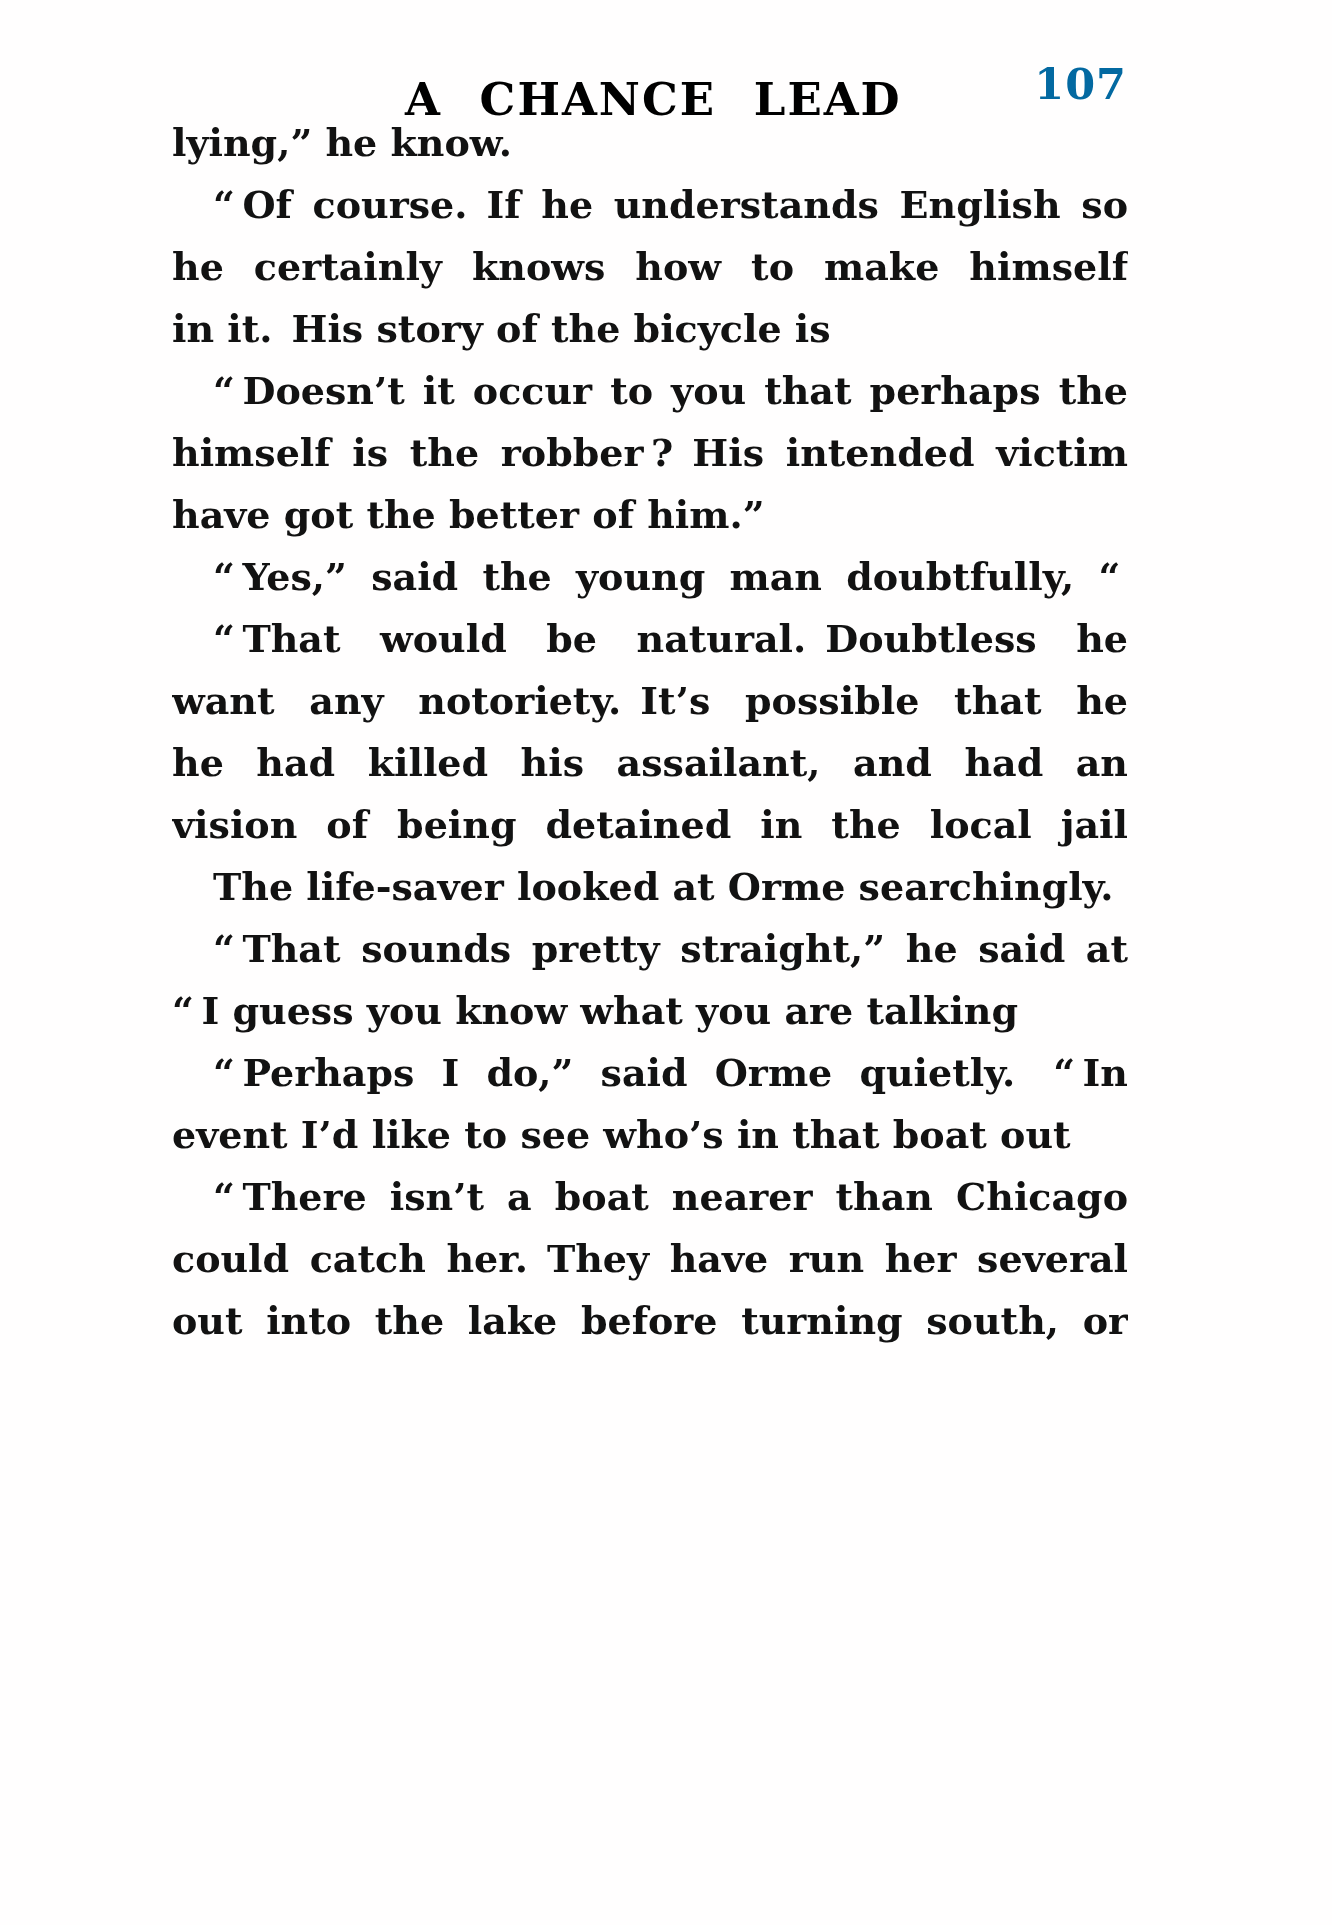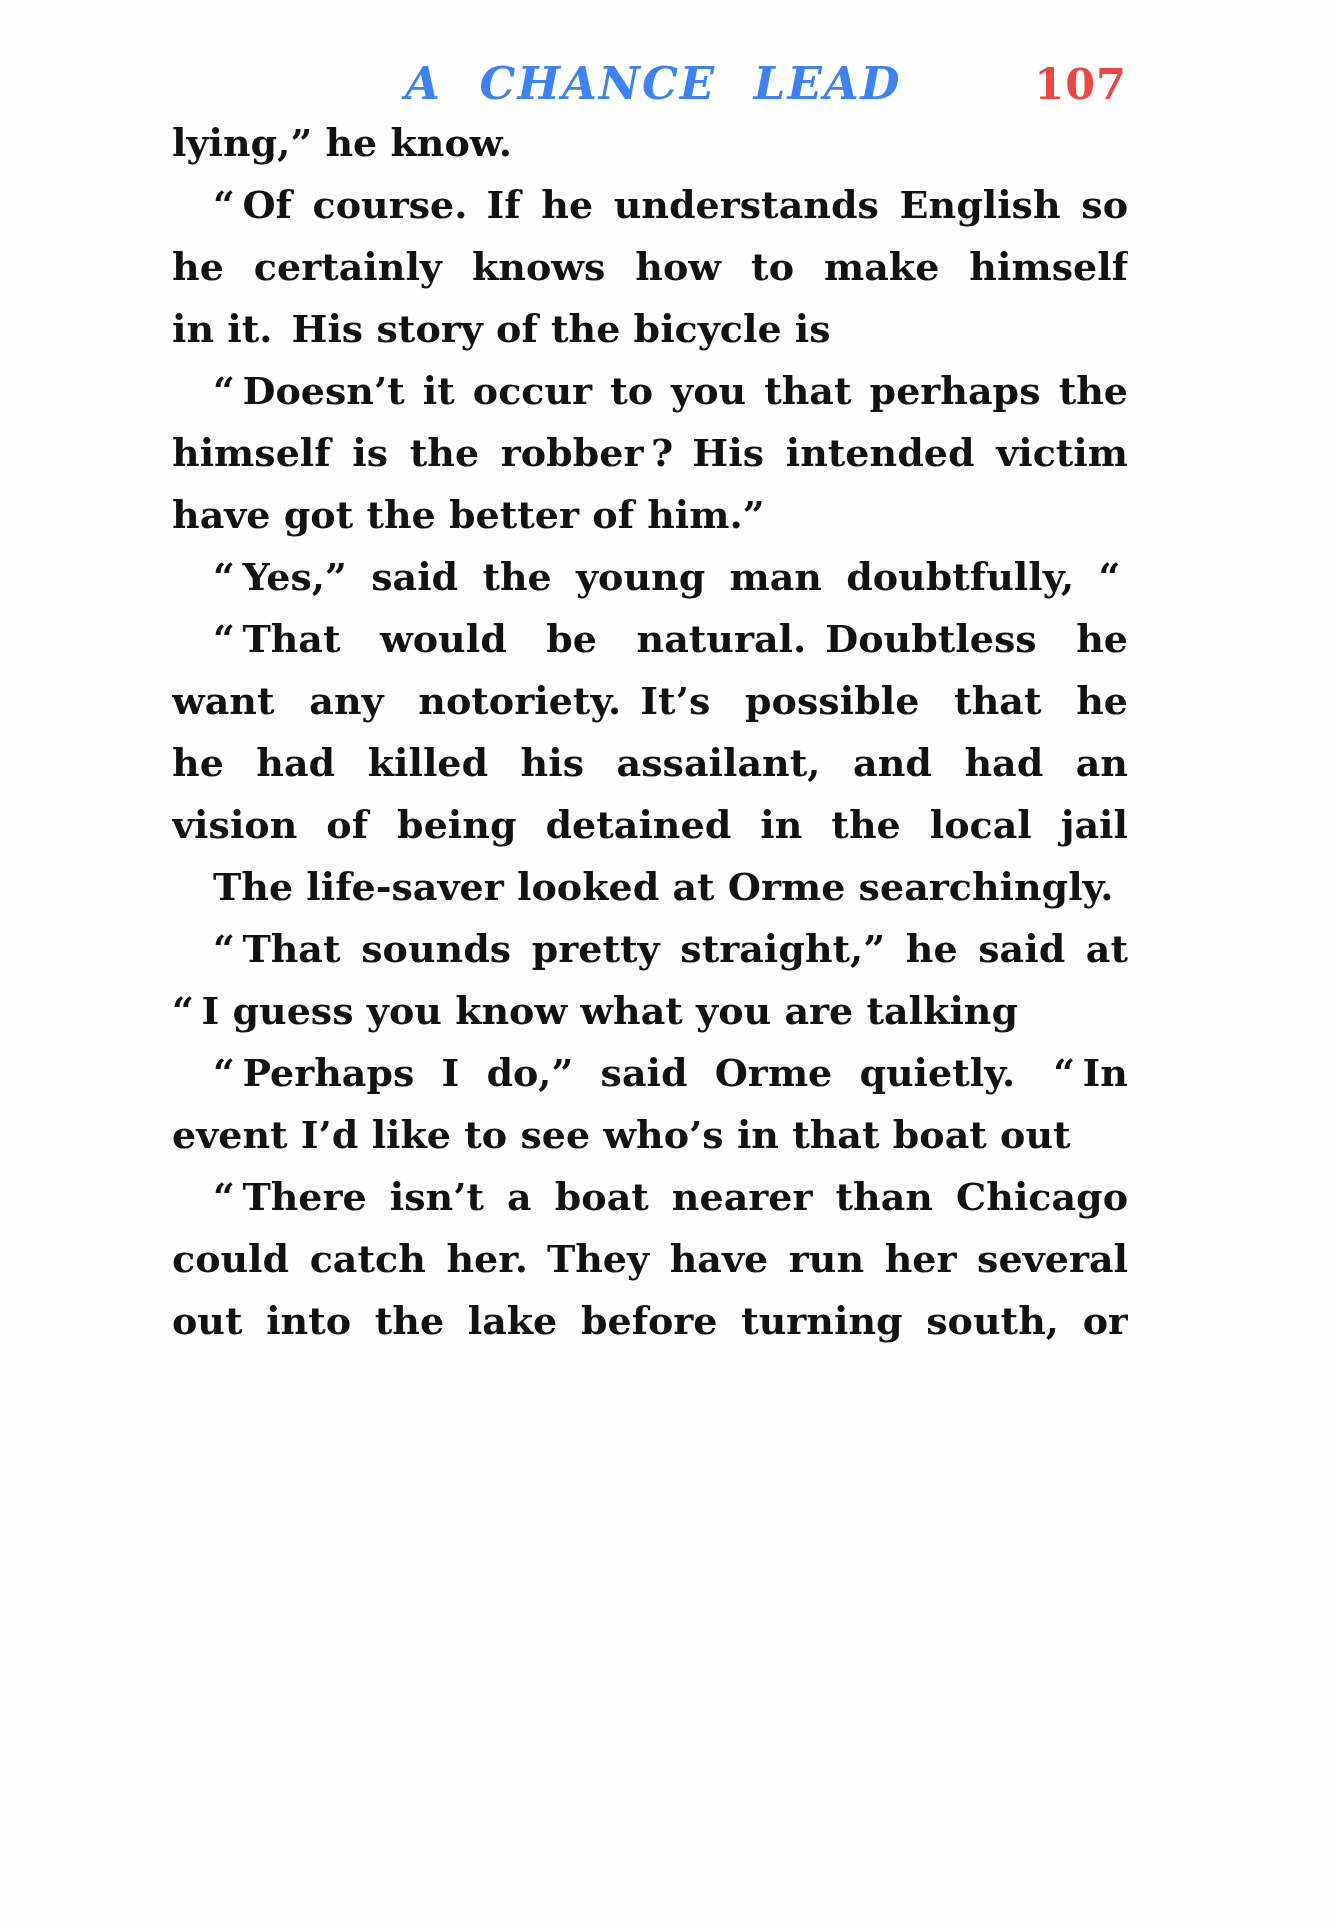--- a/index.html
+++ b/index.html
@@ -11,38 +11,37 @@
     position: relative;
     width: 1332px;
     height: 1925px;
     background: #fffefe;
     color: #101010;
     font-family: "DejaVu Serif", serif;
     overflow: hidden;
   }
   .running-head-title {
     position: absolute;
-    top: 57px;
+    top: 73px;
     left: 405px;
     font-size: 45px;
     font-weight: 700;
     letter-spacing: 2px;
     word-spacing: 20px;
     white-space: nowrap;
-    color: #3b82f6;
-    font-style: italic;
+    color: #000000;
   }
   .running-head-folio {
     position: absolute;
     top: 59px;
     right: 205px;
     font-size: 43px;
     font-weight: 700;
     letter-spacing: 1px;
-    color: #ef4444;
+    color: #0369a1;
   }
   .page-text {
     position: absolute;
     top: 112px;
     left: 172px;
     width: 956px;
     font-size: 38px;
     font-weight: 600;
     color: #121212;
   }

